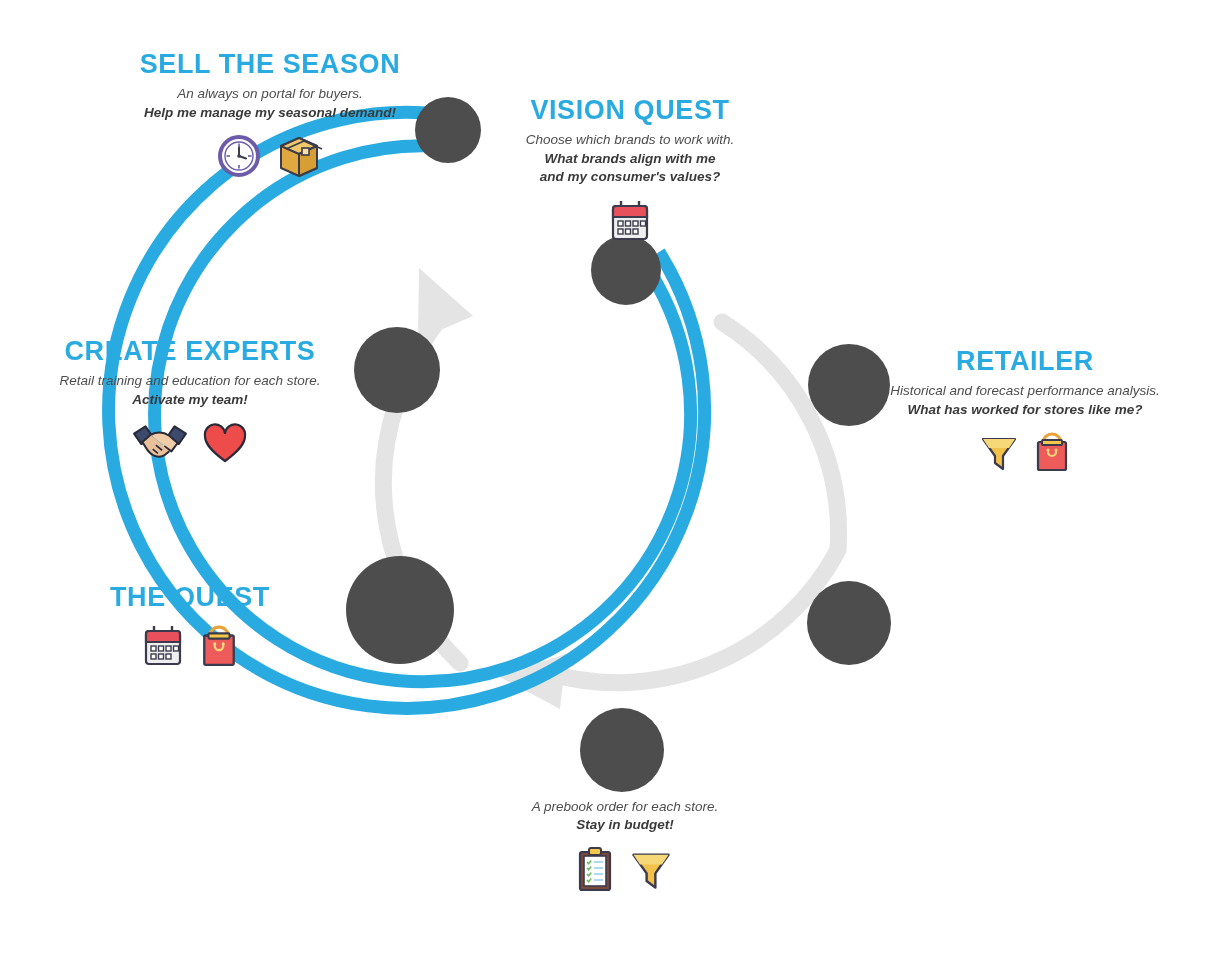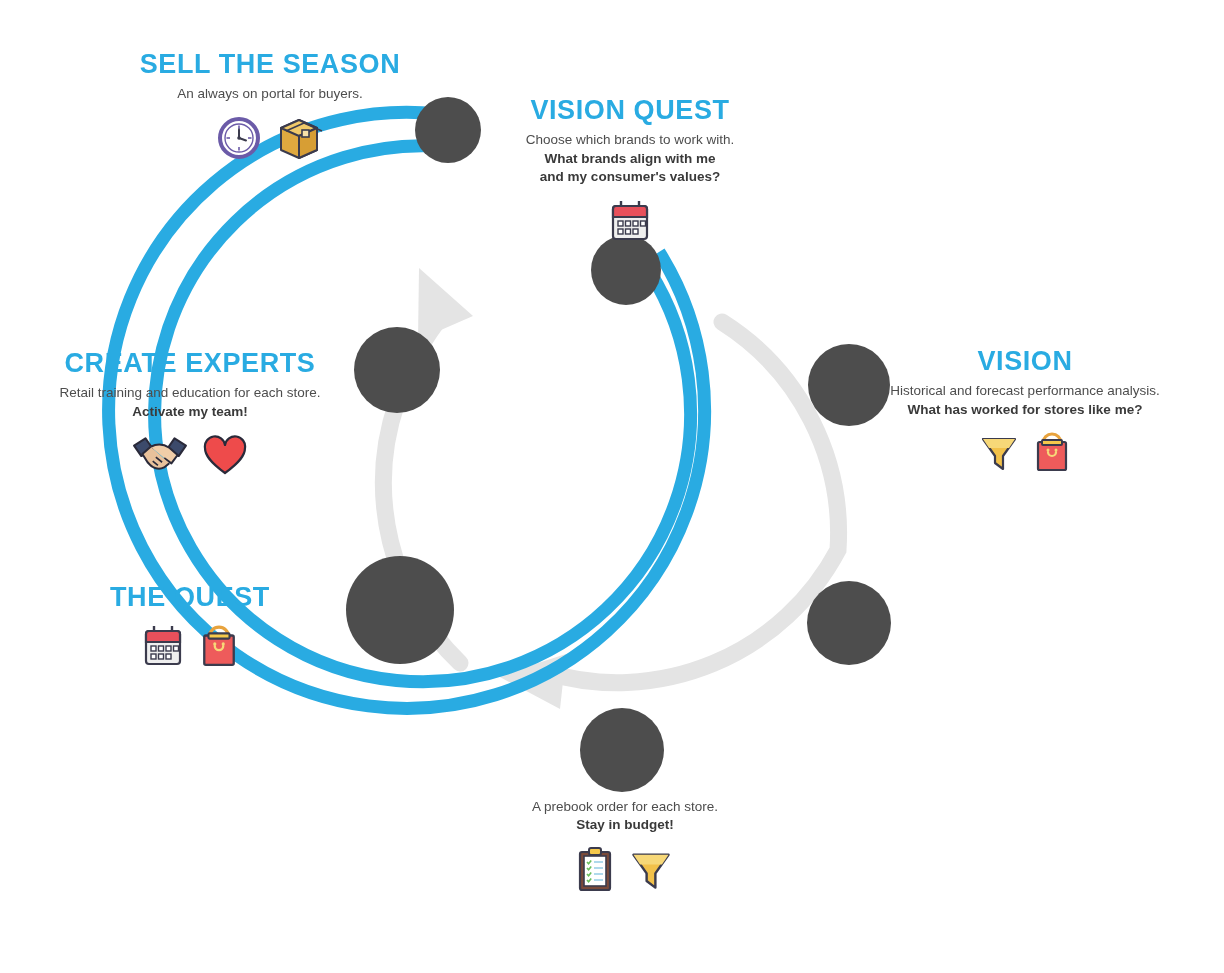--- a/index.html
+++ b/index.html
@@ -68,20 +68,21 @@
     letter-spacing: 0.6px;
     margin: 0 0 7px 0;
     line-height: 1.05;
     white-space: nowrap;
   }
   .stage-desc {
     font-size: 13.5px;
     color: #4D4D4D;
     line-height: 1.35;
     margin: 0;
+    font-style: italic;
   }
   .stage-desc .q {
     display: block;
     font-weight: bold;
     color: #3A3A3A;
   }
   .icons {
     margin-top: 12px;
     display: flex;
     gap: 14px;
@@ -128,20 +129,21 @@
     <circle cx="622" cy="750" r="42" fill="#4D4D4D"></circle>
     <circle cx="400" cy="610" r="54" fill="#4D4D4D"></circle>
     <circle cx="397" cy="370" r="43" fill="#4D4D4D"></circle>
   </svg>
 
 
   <div class="stage align-center" style="left:60px; top:50px; width:420px;text-align:center;">
     <div class="stage-title">SELL THE SEASON</div>
     <p class="stage-desc">
       <span>An always on portal for buyers.</span>
+      <span class="q">Help me manage my seasonal demand!</span>
     </p>
     <div class="icons c">
 
       <svg width="44" height="44" viewBox="0 0 44 44">
         <circle cx="22" cy="22" r="19" fill="#FFFFFF" stroke="#6B5BA8" stroke-width="4"></circle>
         <circle cx="22" cy="22" r="14" fill="#FFFFFF" stroke="#6B5BA8" stroke-width="1.4"></circle>
         <g stroke="#6B5BA8" stroke-width="1.6">
           <line x1="22" y1="9.5" x2="22" y2="13"></line>
           <line x1="22" y1="31" x2="22" y2="34.5"></line>
           <line x1="9.5" y1="22" x2="13" y2="22"></line>
@@ -183,21 +185,21 @@
           <rect x="32.5" y="23" width="5" height="5" stroke-width="1.4"></rect>
           <rect x="10" y="31" width="5" height="5"></rect>
           <rect x="17.5" y="31" width="5" height="5"></rect>
           <rect x="25" y="31" width="5" height="5"></rect>
         </g>
       </svg>
     </div>
   </div>
 
   <div class="stage align-center" style="left:870px; top:347px; width:310px;">
-    <div class="stage-title">VISION</div>
+    <div class="stage-title">RETAILER</div>
     <p class="stage-desc">
       <span>Historical and forecast performance analysis.</span>
       <span class="q">What has worked for stores like me?</span>
     </p>
     <div class="icons c">
 
       <svg width="40" height="42" viewBox="0 0 40 42">
         <path d="M 4,8 L 36,8 L 24,25 L 24,38 L 16,32 L 16,25 Z" fill="#F2C14A" stroke="#3B3B4D" stroke-width="2.2" stroke-linejoin="round"></path>
         <path d="M 4,8 L 36,8 L 30,17 L 10,17 Z" fill="#F7D878" stroke="none"></path>
       </svg>
@@ -270,21 +272,21 @@
         <path d="M 10,12 a 9,9 0 0 1 18,0" fill="none" stroke="#E8A33D" stroke-width="3"></path>
         <rect x="5" y="11" width="28" height="28" rx="1.5" fill="#EE5B5B" stroke="#3B3B4D" stroke-width="2.2"></rect>
         <rect x="9" y="9" width="20" height="5" rx="1" fill="#F5C84B" stroke="#3B3B4D" stroke-width="2"></rect>
         <path d="M 15,21 a 4,4 0 0 0 8,0" fill="none" stroke="#F7D878" stroke-width="2.2" stroke-linecap="round"></path>
         <circle cx="15" cy="19" r="1.5" fill="#F7D878"></circle>
         <circle cx="23" cy="19" r="1.5" fill="#F7D878"></circle>
       </svg>
     </div>
   </div>
 
-  <div class="stage align-center" style="left:25px; top:337px; width:330px;margin-top:12px;">
+  <div class="stage align-center" style="left:25px; top:337px; width:330px;">
     <div class="stage-title">CREATE EXPERTS</div>
     <p class="stage-desc">
       <span>Retail training and education for each store.</span>
       <span class="q">Activate my team!</span>
     </p>
     <div class="icons c">
 
       <svg width="56" height="44" viewBox="0 0 54 42">
         <path d="M 2,12 L 13,5 L 20,15 L 9,22 Z" fill="#3C4A6B" stroke="#2A2A3A" stroke-width="2" stroke-linejoin="round"></path>
         <path d="M 52,12 L 41,5 L 34,15 L 45,22 Z" fill="#3C4A6B" stroke="#2A2A3A" stroke-width="2" stroke-linejoin="round"></path>

